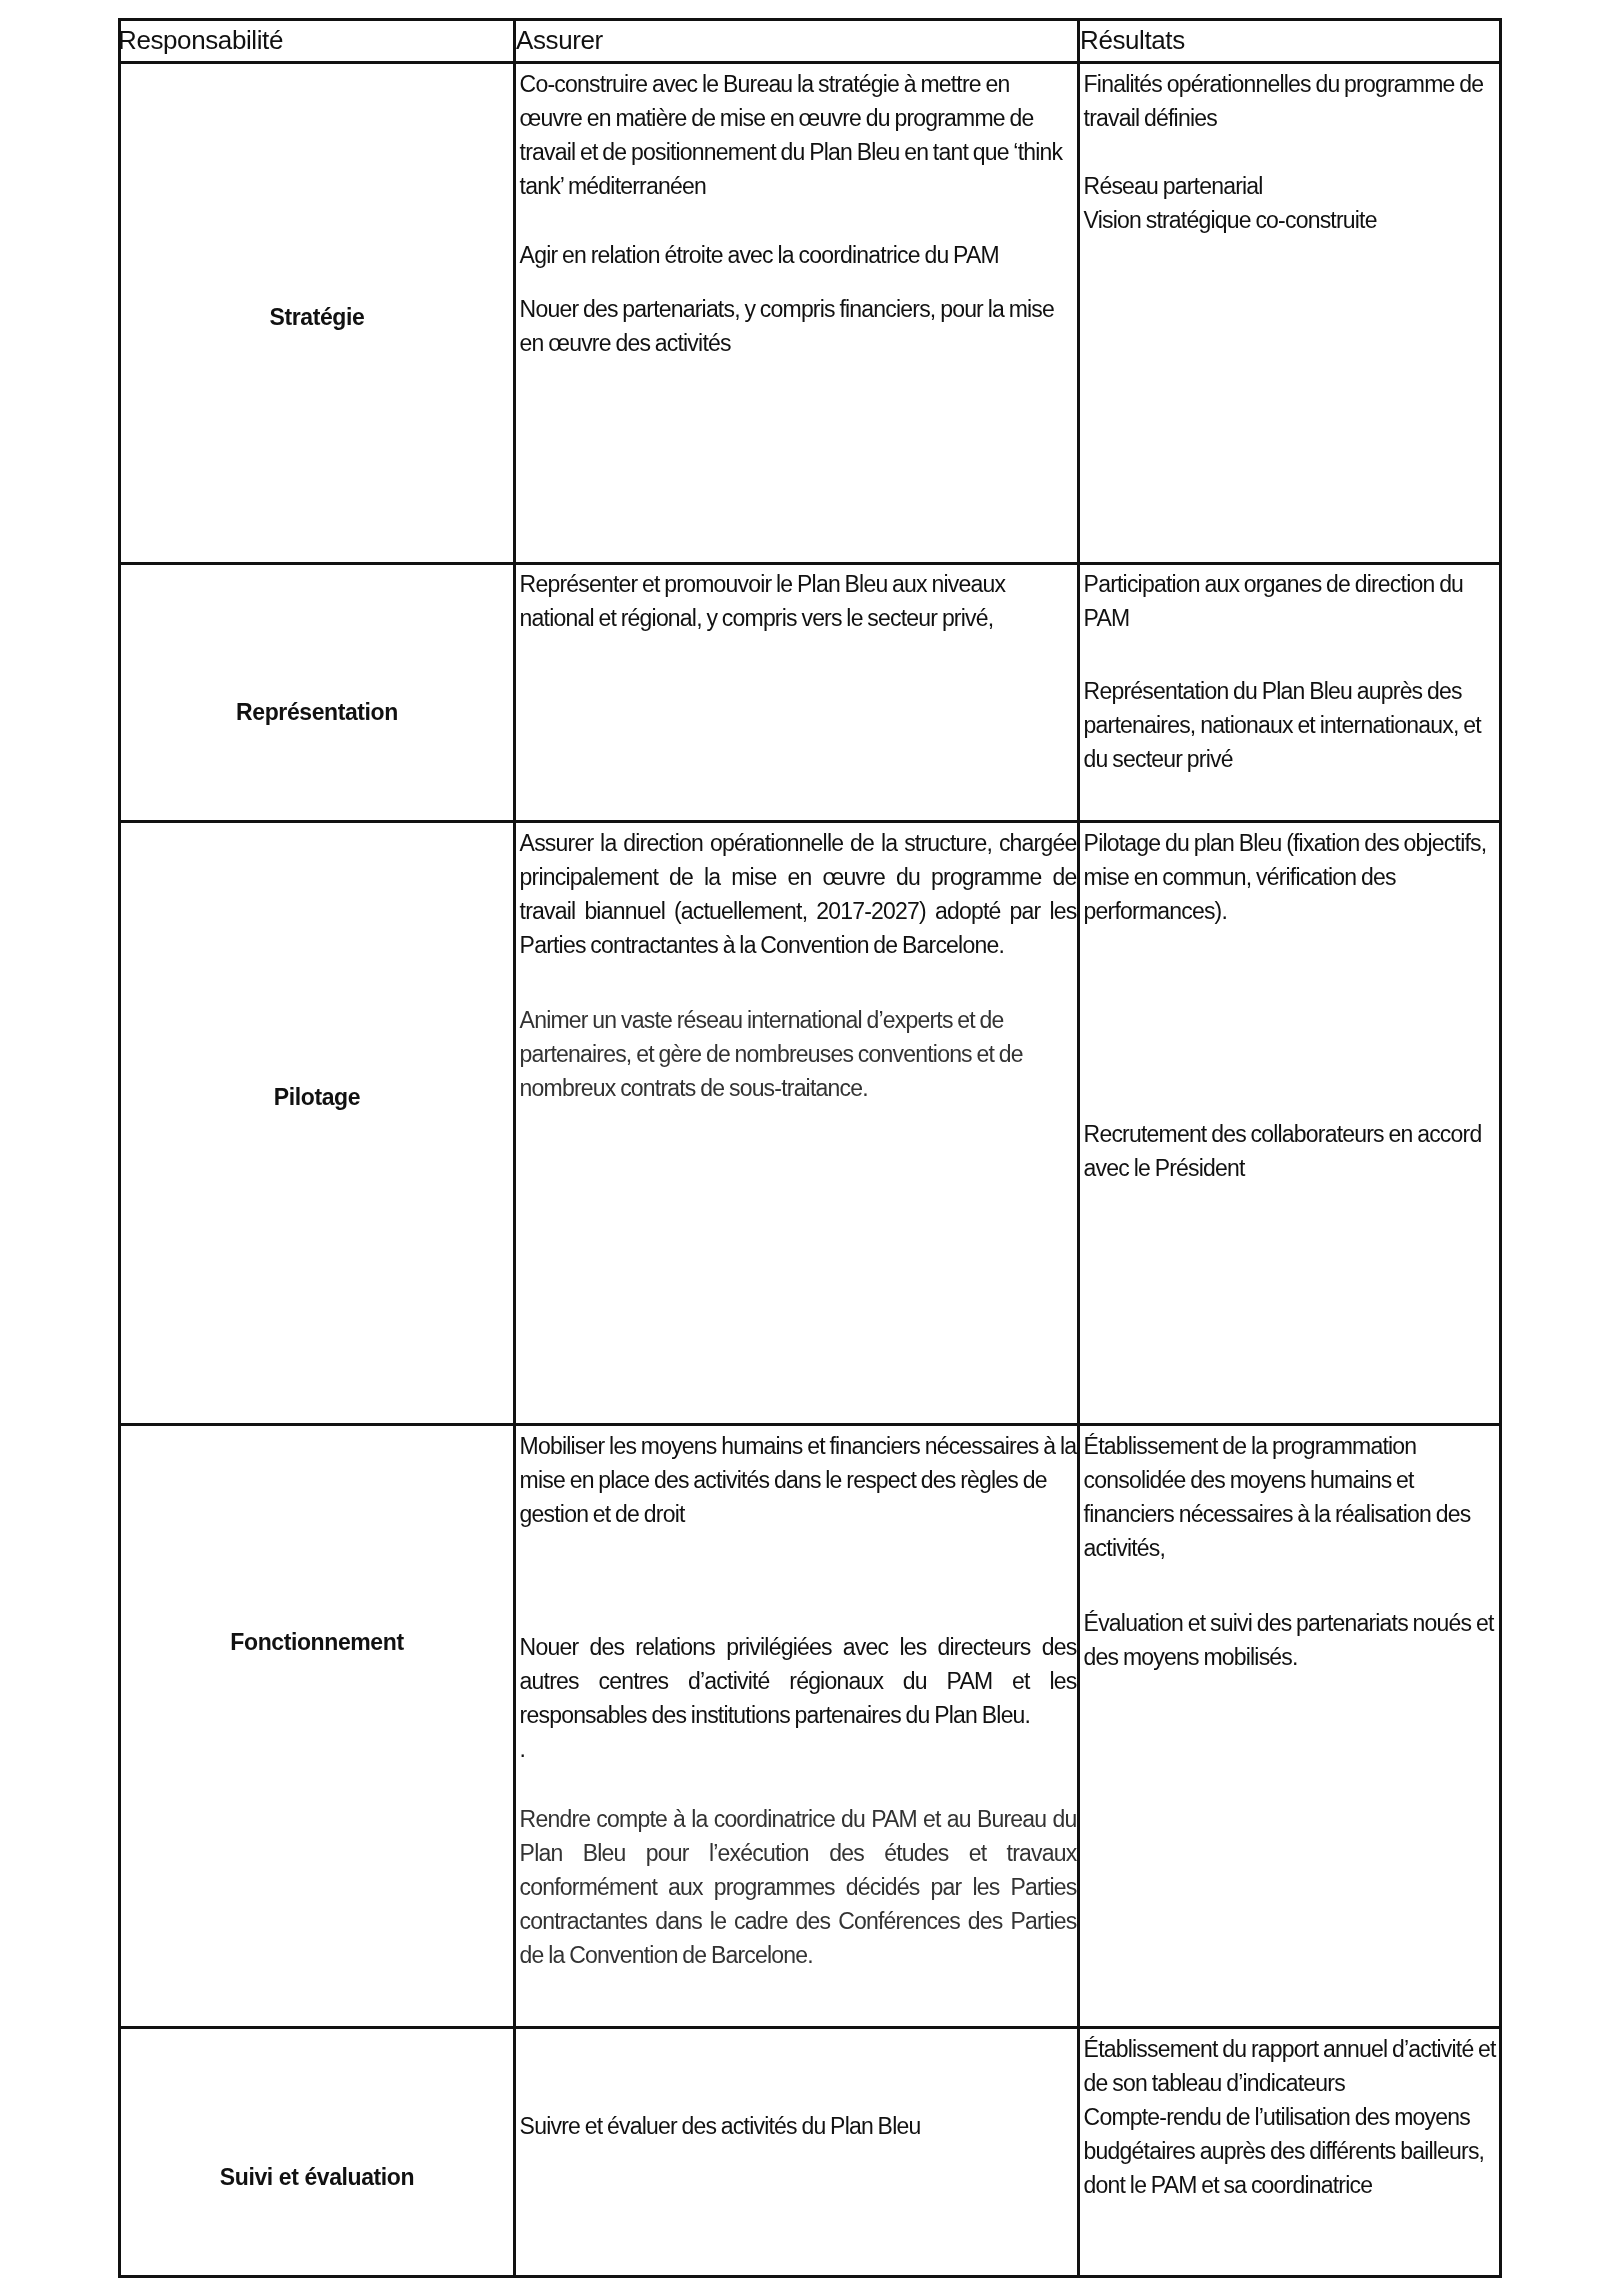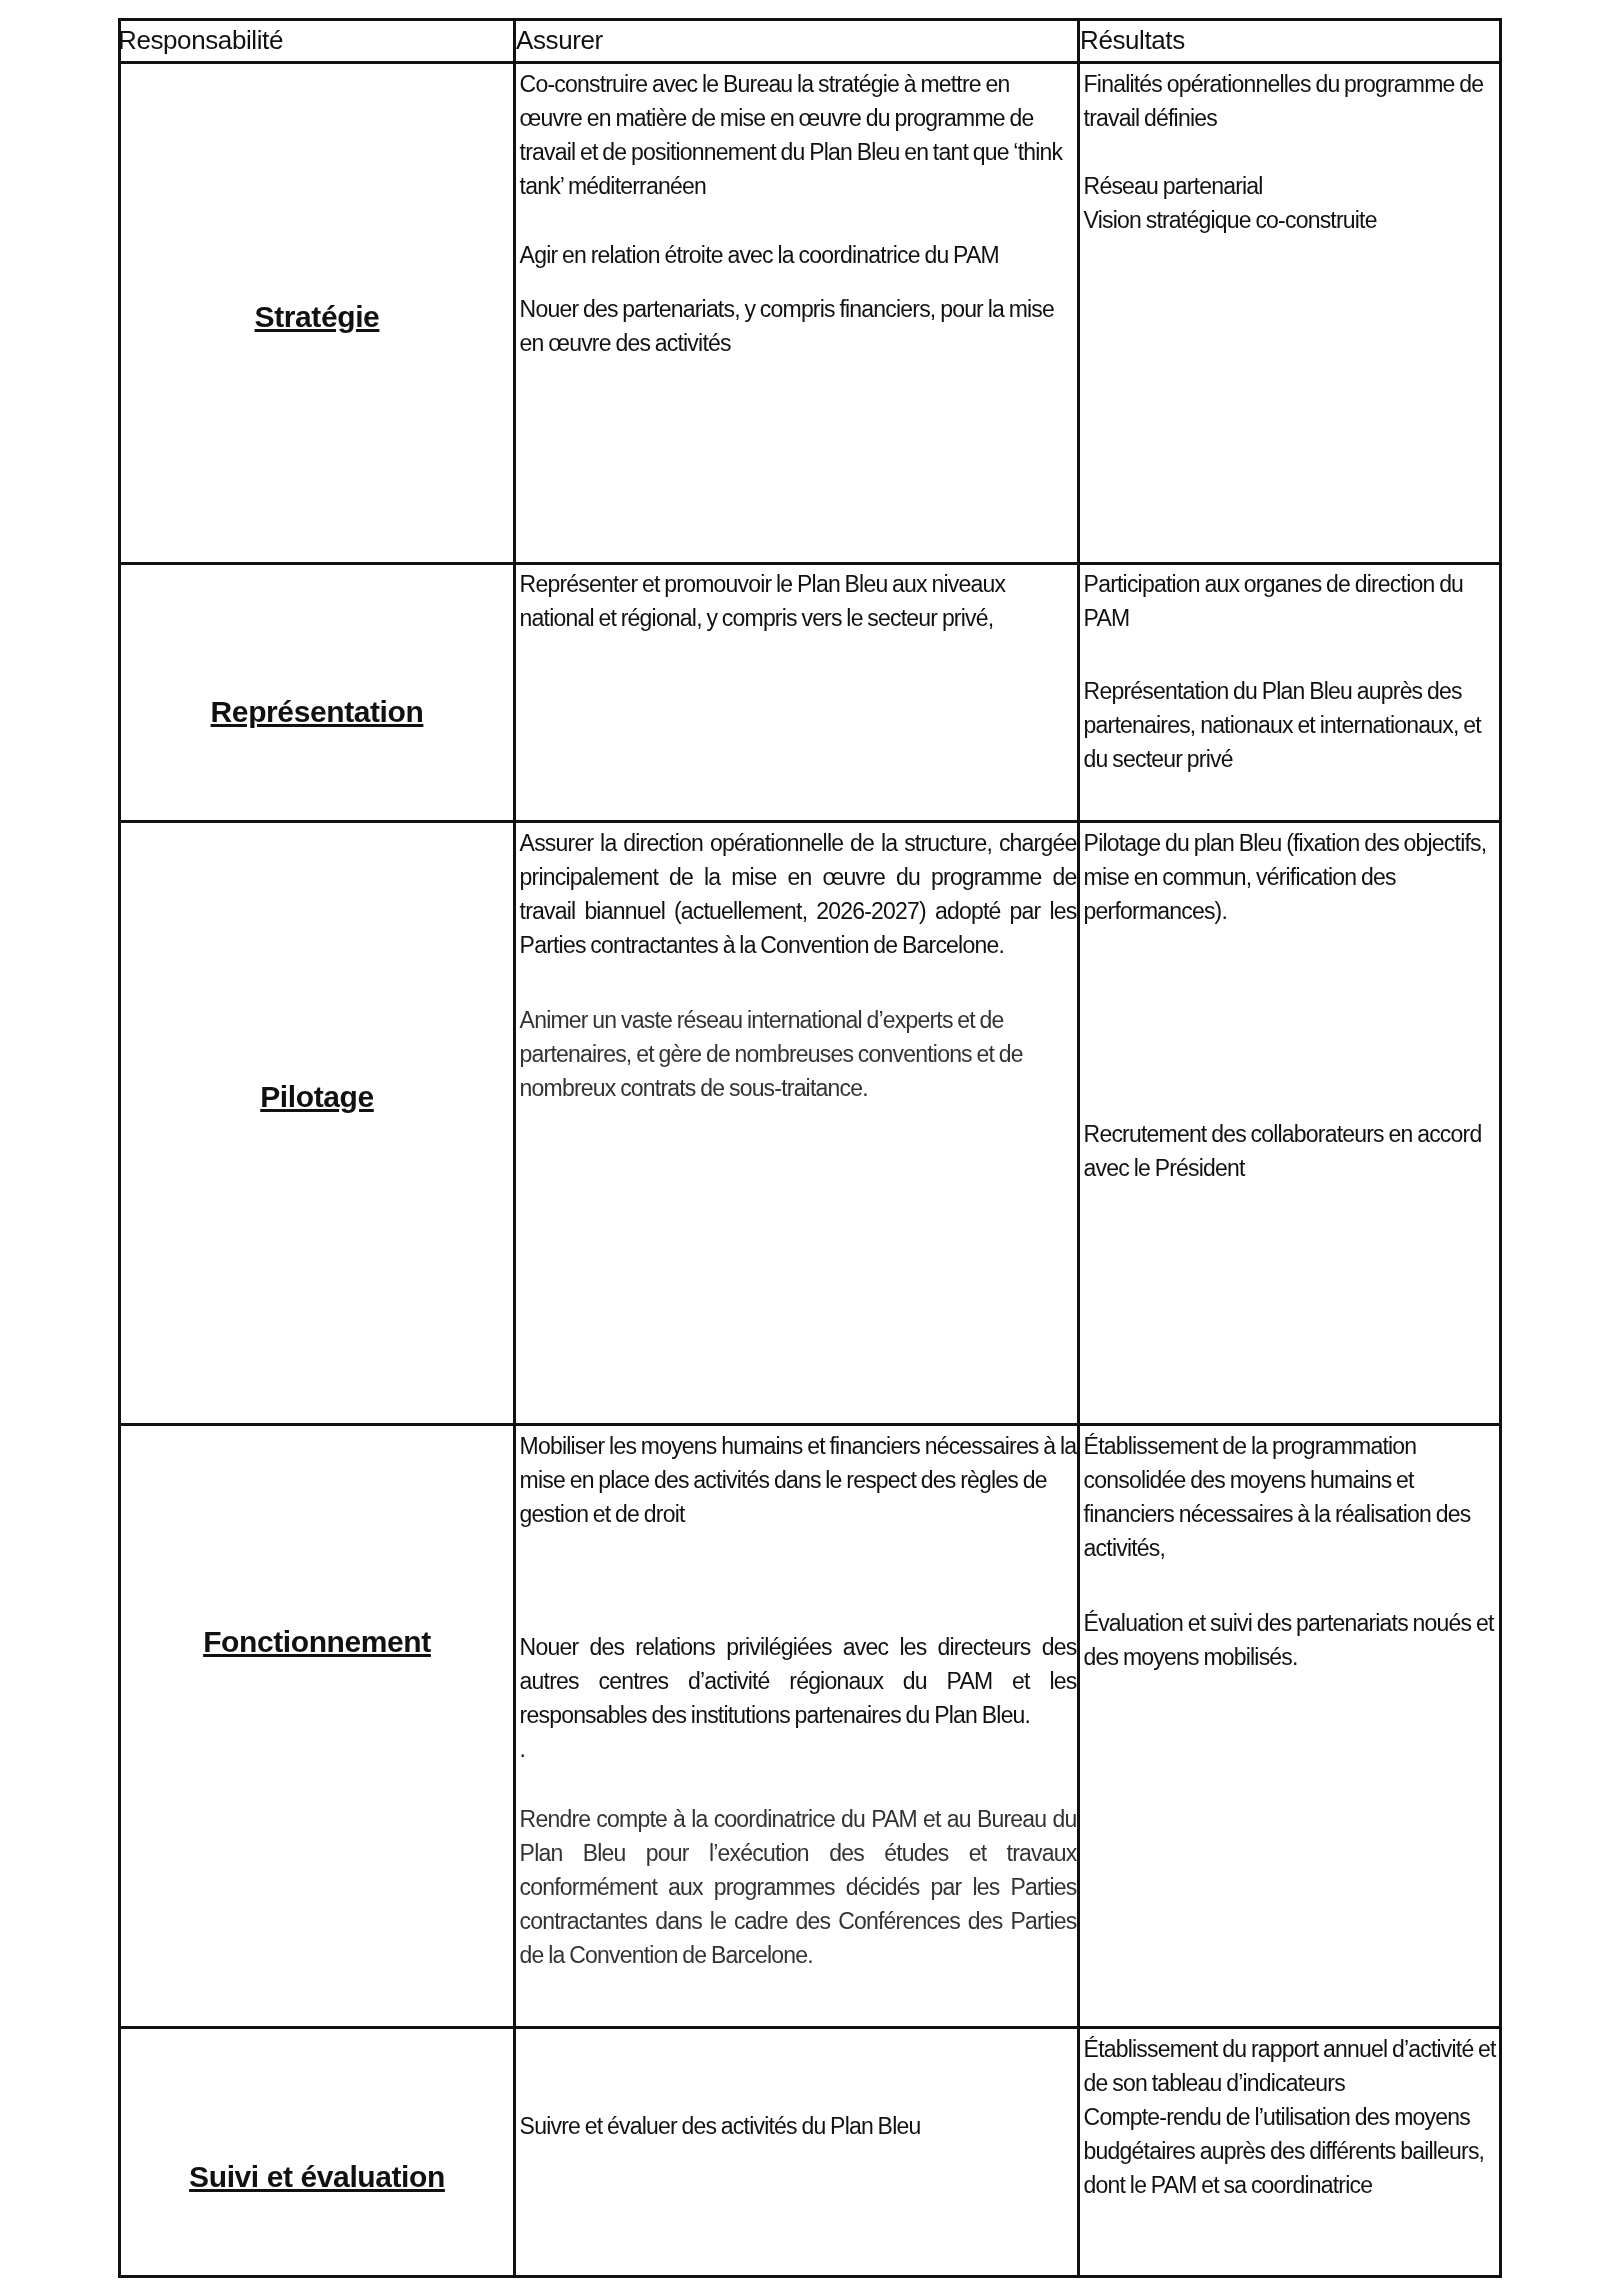--- a/index.html
+++ b/index.html
@@ -3,21 +3,21 @@
 <meta charset="utf-8">
 <style>
   html, body { margin: 0; padding: 0; background: #ffffff; }
   body { width: 1621px; height: 2293px; position: relative; overflow: hidden;
          font-family: "Liberation Sans", sans-serif; color: #111111; }
   .tbl { position: absolute; left: 118px; top: 18px; width: 1384px; height: 2259px; }
   .hline { position: absolute; left: 0; width: 1384px; height: 2.7px; background: #111; }
   .vline { position: absolute; top: 0; width: 2.7px; background: #111; }
   .cell { position: absolute; box-sizing: border-box; }
   .hdr { font-weight: normal; font-size: 26px; text-align: left; line-height: 44px; letter-spacing: -0.4px; }
-  .label { position: absolute; left: 0; right: 0; text-align: center; font-weight: bold; font-size: 30px; letter-spacing: -0.4px; line-height: 34px; text-decoration: underline; }
+  .label { position: absolute; left: 0; right: 0; text-align: center; font-weight: bold; font-size: 23px; letter-spacing: -0.4px; line-height: 34px; }
   .txt { position: absolute; left: 3.6px; right: 3.6px; font-size: 23px; line-height: 34px; letter-spacing: -0.8px; word-spacing: -0.9px; }
   .txt p { margin: 0; }
   .just { text-align: justify; text-align-last: left; }
   .gray { color: #333333; }
 </style>
 </head>
 <body>
 
 <div class="tbl">
 
@@ -68,21 +68,21 @@
       <p>Participation aux organes de direction du PAM</p>
       <p style="margin-top:39px">Représentation du Plan Bleu auprès des partenaires, nationaux et internationaux, et du secteur privé</p>
     </div>
   </div>
 
   <div class="cell" style="left:0;top:805px;width:398px;height:600px">
     <div class="label" style="top:257px">Pilotage</div>
   </div>
   <div class="cell" style="left:398px;top:805px;width:564px;height:600px">
     <div class="txt" style="top:2.7px">
-      <p class="just">Assurer la direction opérationnelle de la structure, chargée principalement de la mise en œuvre du programme de travail biannuel (actuellement, 2026-2027) adopté par les Parties contractantes à la Convention de Barcelone.</p>
+      <p class="just">Assurer la direction opérationnelle de la structure, chargée principalement de la mise en œuvre du programme de travail biannuel (actuellement, 2017-2027) adopté par les Parties contractantes à la Convention de Barcelone.</p>
       <p class="gray" style="margin-top:41px">Animer un vaste réseau international d’experts et de partenaires, et gère de nombreuses conventions et de nombreux contrats de sous-traitance.</p>
     </div>
   </div>
   <div class="cell" style="left:962px;top:805px;width:421px;height:600px">
     <div class="txt" style="top:2.7px">
       <p>Pilotage du plan Bleu (fixation des objectifs, mise en commun, vérification des performances).</p>
       <p style="margin-top:189px">Recrutement des collaborateurs en accord avec le Président</p>
     </div>
   </div>
 

